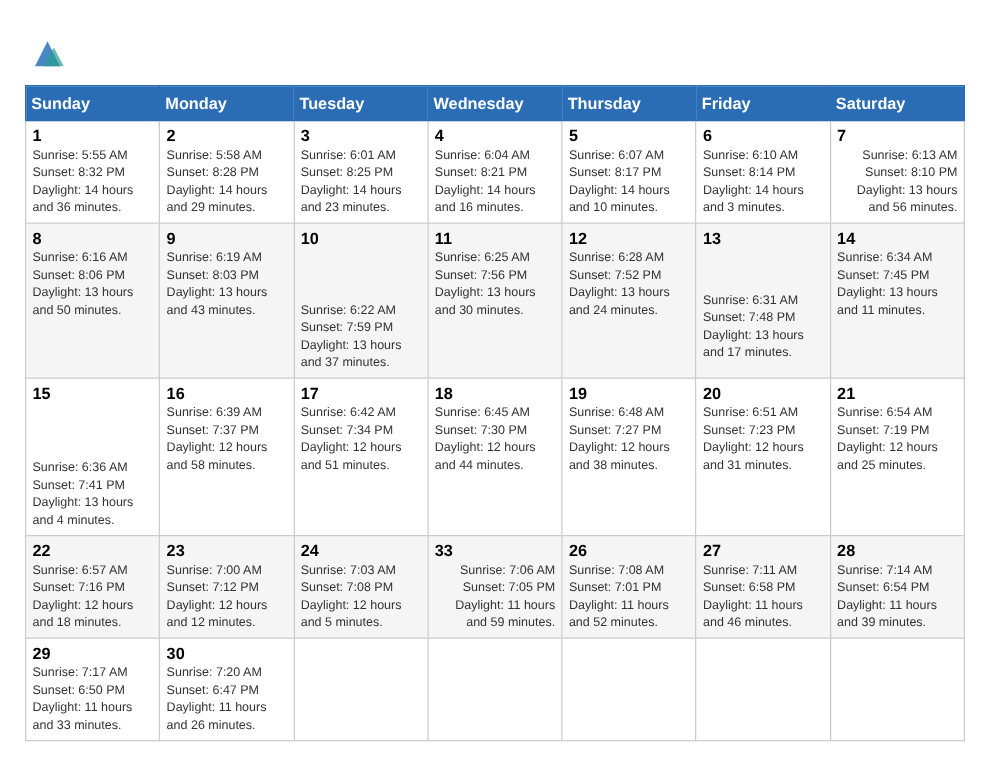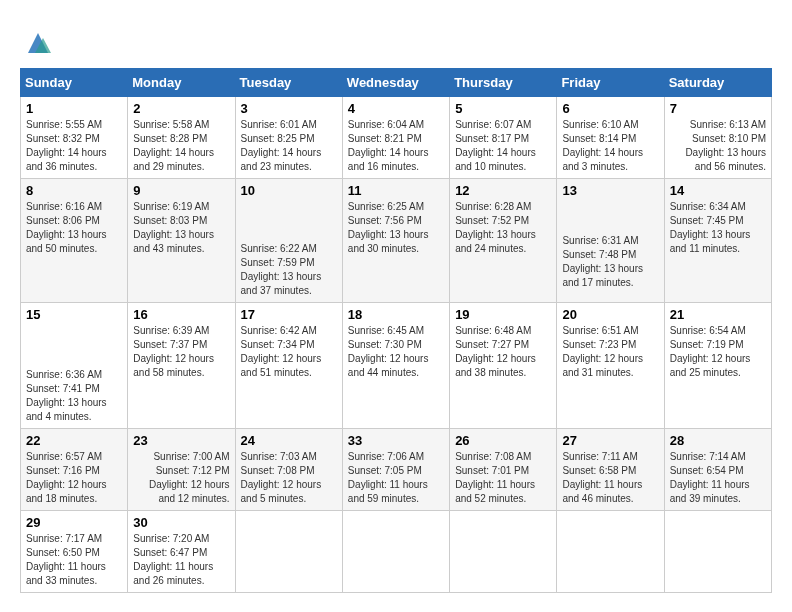--- a/index.html
+++ b/index.html
@@ -283,35 +283,35 @@
       <tr>
         <td>
           <span class="day-number">22</span>
           <div class="day-content" style="white-space: pre-line;">Sunrise: 6:57 AM
 Sunset: 7:16 PM
 Daylight: 12 hours
 and 18 minutes.</div>
         </td>
         <td>
           <span class="day-number">23</span>
-          <div class="day-content" style="white-space: pre-line; text-align: right;">Sunrise: 7:00 AM
+          <div class="day-content" style="white-space: pre-line;">Sunrise: 7:00 AM
 Sunset: 7:12 PM
 Daylight: 12 hours
 and 12 minutes.</div>
         </td>
         <td>
           <span class="day-number">24</span>
           <div class="day-content" style="white-space: pre-line;">Sunrise: 7:03 AM
 Sunset: 7:08 PM
 Daylight: 12 hours
 and 5 minutes.</div>
         </td>
         <td>
           <span class="day-number">33</span>
-          <div class="day-content" style="white-space: pre-line;">Sunrise: 7:06 AM
+          <div class="day-content" style="white-space: pre-line; text-align: right;">Sunrise: 7:06 AM
 Sunset: 7:05 PM
 Daylight: 11 hours
 and 59 minutes.</div>
         </td>
         <td>
           <span class="day-number">26</span>
           <div class="day-content" style="white-space: pre-line;">Sunrise: 7:08 AM
 Sunset: 7:01 PM
 Daylight: 11 hours
 and 52 minutes.</div>

